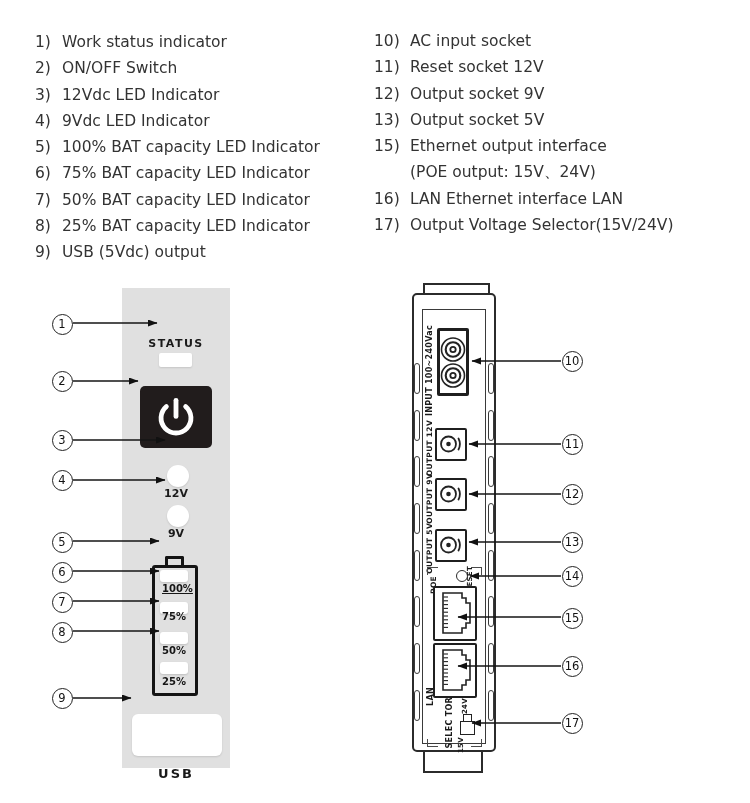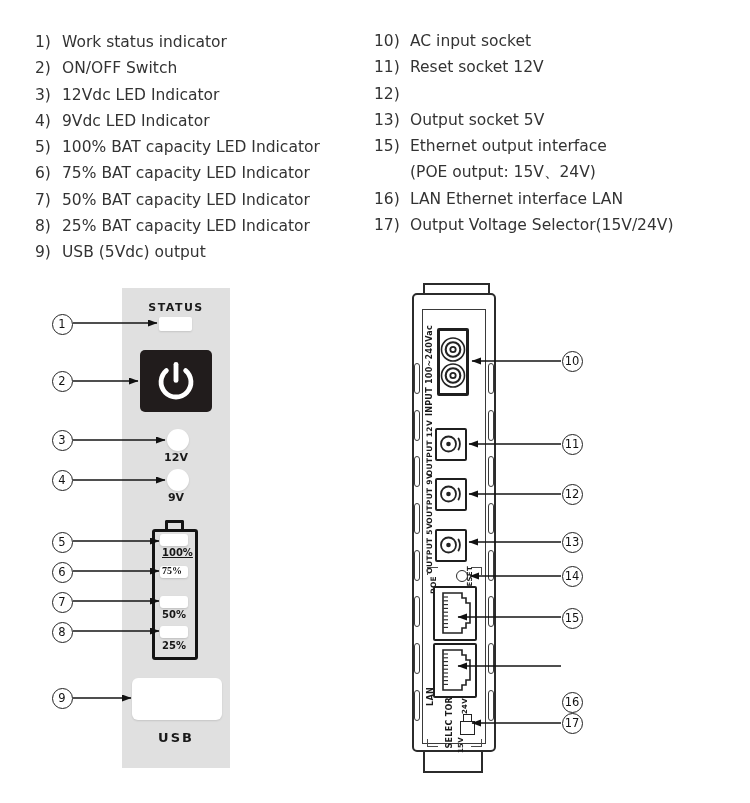--- a/index.html
+++ b/index.html
@@ -11,21 +11,21 @@
   .legend { position: absolute; font-size: 15.5px; color: #333; }
   .legend .row { display: flex; line-height: 26.3px; }
   .legend .num { flex: none; }
   .legend-left  { left: 35px;  top: 29px; }
   .legend-left  .num { width: 27px; }
   .legend-right { left: 374px; top: 28px; }
   .legend-right .num { width: 36px; }
 
   
   .front-panel { position: absolute; left: 122px; top: 288px; width: 108px; height: 480px; background: #e0e0e0; }
-  .fp-abs { position: absolute; }
+  .fp-abs { position: absolute; margin-top: 36px; }
   .status-label { left: 0; top: 13px; width: 100%; text-align: center; font-size: 11px; font-weight: bold; letter-spacing: 1.5px; color: #1a1a1a; }
   .status-led { left: 37px; top: 29px; width: 33px; height: 14px; background: #fff; border-radius: 2px; box-shadow: 0 1px 2px rgba(0,0,0,.12); }
   .power-button { left: 18px; top: 62px; width: 72px; height: 62px; background: #211c1c; border-radius: 5px; display: flex; align-items: center; justify-content: center; }
   .led-round { width: 22px; height: 22px; border-radius: 50%; background: #fff; box-shadow: 0 1px 2px rgba(0,0,0,.12); }
   .led-label { width: 100%; text-align: center; font-size: 11px; font-weight: bold; color: #1a1a1a; }
   .battery-nub  { left: 43px; top: 232px; width: 19px; height: 10px; border: 3px solid #141414; border-bottom: none; border-radius: 2px 2px 0 0; background: #e0e0e0; }
   .battery-body { left: 30px; top: 241px; width: 46px; height: 131px; border: 3px solid #141414; border-radius: 3px; }
   .bat-seg { left: 38px; width: 28px; height: 12px; background: #fff; border-radius: 3px; box-shadow: 0 1px 2px rgba(0,0,0,.15); }
   .bat-lbl { left: 40px; font-size: 10px; font-weight: bold; color: #161616; line-height: 11px; }
   .usb-port { left: 10px; top: 390px; width: 90px; height: 42px; background: #fff; border-radius: 6px; box-shadow: 0 1px 2px rgba(0,0,0,.12); }
@@ -114,20 +114,21 @@
     <div class="row">
         <span class="num">10)</span>
         <span class="lbl">AC input socket</span>
       </div>
     <div class="row">
         <span class="num">11)</span>
         <span class="lbl">Reset socket 12V</span>
       </div>
     <div class="row">
         <span class="num">12)</span>
+        <span class="lbl">Output socket 9V</span>
       </div>
     <div class="row">
         <span class="num">13)</span>
         <span class="lbl">Output socket 5V</span>
       </div>
     <div class="row">
         <span class="num">15)</span>
         <span class="lbl">Ethernet output interface</span>
       </div>
     <div class="row">
@@ -158,21 +159,21 @@
     <div class="fp-abs led-round" style="left:45px; top:141px;"></div>
     <div class="fp-abs led-label" style="top:163px;">12V</div>
     <div class="fp-abs led-round" style="left:45px; top:181px;"></div>
     <div class="fp-abs led-label" style="top:203px;">9V</div>
 
     <div class="fp-abs battery-nub"></div>
     <div class="fp-abs battery-body"></div>
     <div class="fp-abs bat-seg" style="top:246px;"></div>
     <div class="fp-abs bat-lbl" style="top:259px;text-decoration:underline;">100%</div>
     <div class="fp-abs bat-seg" style="top:278px;"></div>
-    <div class="fp-abs bat-lbl" style="top:277px;font-family:Liberation Serif, serif;">75%</div>
+    <div class="fp-abs bat-lbl" style="top:287px;">75%</div>
     <div class="fp-abs bat-seg" style="top:308px;"></div>
     <div class="fp-abs bat-lbl" style="top:321px;">50%</div>
     <div class="fp-abs bat-seg" style="top:338px;"></div>
     <div class="fp-abs bat-lbl" style="top:352px;">25%</div>
 
     <div class="fp-abs usb-port"></div>
     <div class="fp-abs usb-label">USB</div>
   </div>
 
   <div class="sd sd-cap"></div>
@@ -294,21 +295,21 @@
   <div class="co" style="left:51.5px; top:591.5px;">7</div>
   <div class="co" style="left:51.5px; top:621.5px;">8</div>
   <div class="co" style="left:51.5px; top:687.5px;">9</div>
 
   <div class="co" style="left:561.5px; top:350.5px;">10</div>
   <div class="co" style="left:561.5px; top:433.5px;">11</div>
   <div class="co" style="left:561.5px; top:483.5px;">12</div>
   <div class="co" style="left:561.5px; top:531.5px;">13</div>
   <div class="co" style="left:561.5px; top:565.5px;">14</div>
   <div class="co" style="left:561.5px; top:607.5px;">15</div>
-  <div class="co" style="left:561.5px; top:655.5px;margin-top:36px;">16</div>
+  <div class="co" style="left:561.5px; top:655.5px;">16</div>
   <div class="co" style="left:561.5px; top:712.5px;">17</div>
 
   <svg class="arrows" width="750" height="803" viewBox="0 0 750 803">
     <defs>
       <marker id="ah" markerWidth="10" markerHeight="8" refX="9" refY="3.5" orient="auto" markerUnits="userSpaceOnUse">
         <path d="M0,0 L9.5,3.5 L0,7 Z" fill="#111"></path>
       </marker>
     </defs>
     <g stroke="#151515" stroke-width="1.4">
       <line x1="73" y1="323" x2="157" y2="323" marker-end="url(#ah)"></line>

